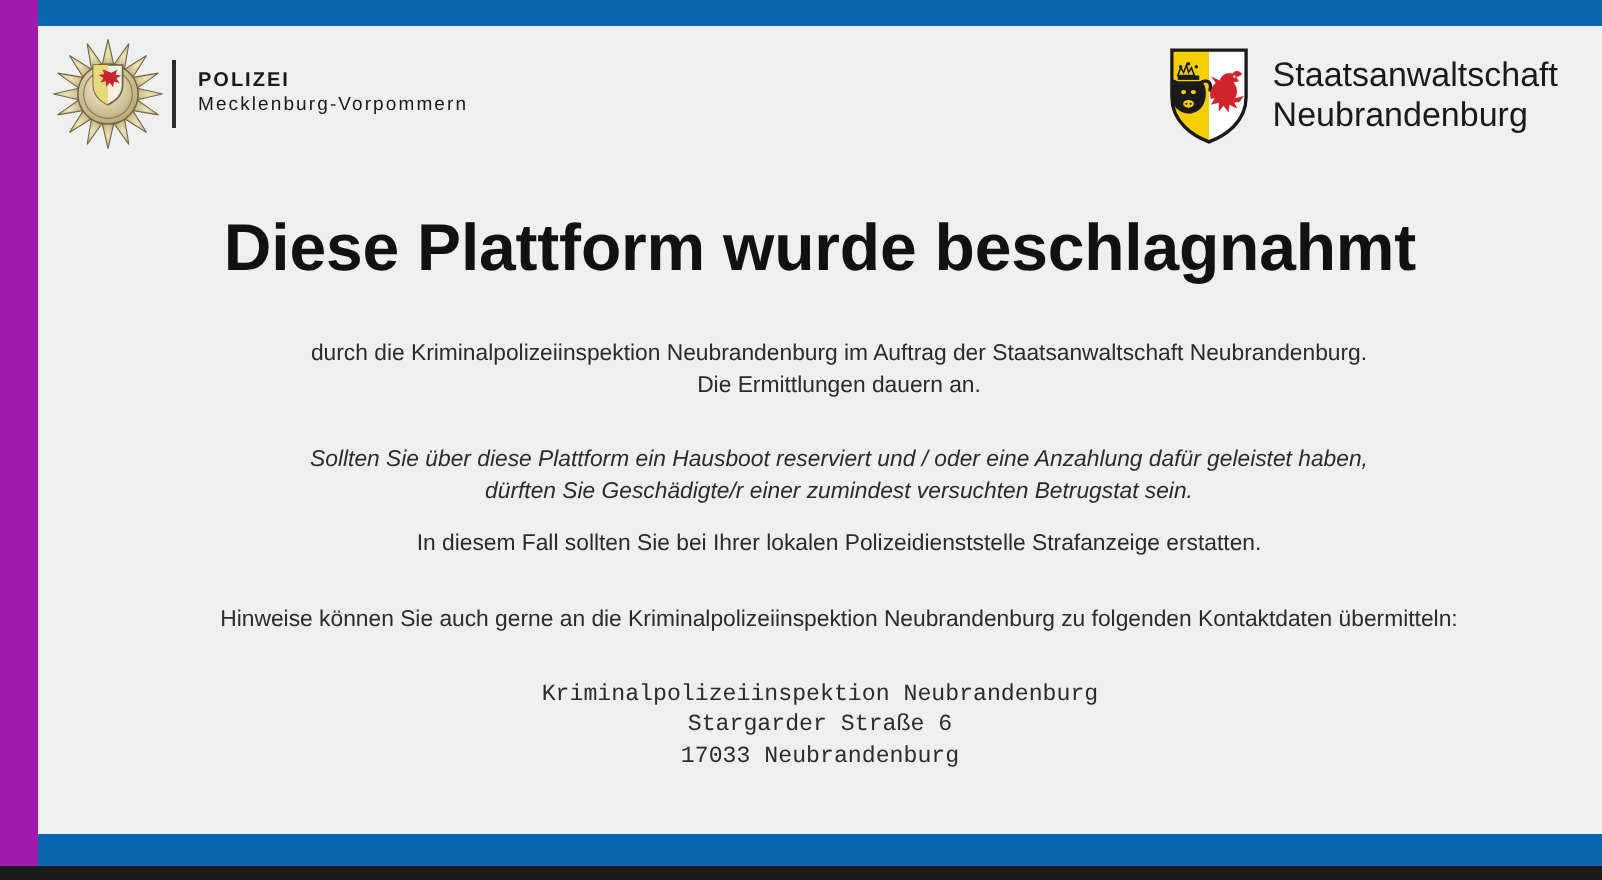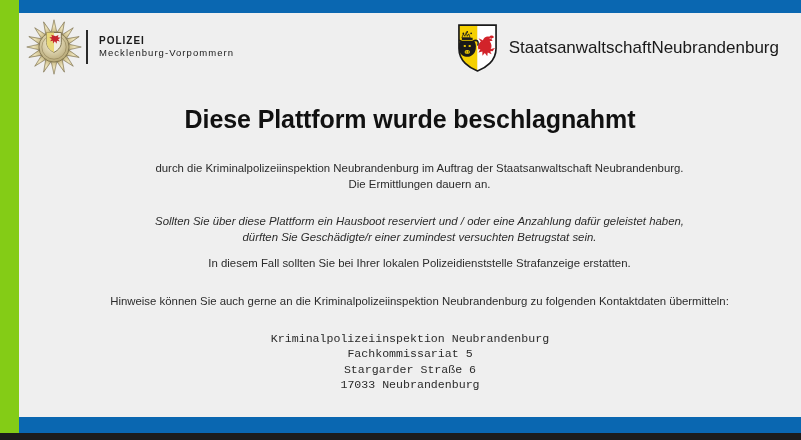--- a/index.html
+++ b/index.html
@@ -13,21 +13,21 @@
     overflow: hidden;
     font-family: "Liberation Sans", sans-serif;
     -webkit-font-smoothing: antialiased;
   }
 
   
   #viewport {
     position: relative;
     width: 801px;
     height: 440px;
-    background: #84cc16;
+    background: #a21caf;
   }
 
   
   #bottom-black {
     position: absolute;
     left: 0;
     top: 433px;
     width: 801px;
     height: 7px;
     background: #1c1c1c;
@@ -113,33 +113,34 @@
     align-items: center;
   }
   #sta-shield {
     width: 41px;
     height: 50px;
     flex: 0 0 41px;
     margin-right: 11px;
   }
   #sta-wordmark {
     display: flex;
+    flex-direction: column;
     line-height: 1.2;
     font-size: 17px;
     color: #1a1a1a;
   }
 
   
   #main {
     position: relative;
     text-align: center;
     color: #2b2b2b;
   }
   #headline {
-    font-size: 25px;
+    font-size: 33px;
     font-weight: bold;
     color: #111111;
     margin: 20px 0 0 0;
     letter-spacing: -0.1px;
   }
   .para {
     font-size: 11.4px;
     line-height: 1.38;
     margin: 0;
     padding-left: 19px;
@@ -283,21 +284,20 @@
           <span>Sollten Sie über diese Plattform ein Hausboot reserviert und / oder eine Anzahlung dafür geleistet haben,</span><br>
           <span>dürften Sie Geschädigte/r einer zumindest versuchten Betrugstat sein.</span>
         </p>
 
         <p class="para" id="p-strafanz">In diesem Fall sollten Sie bei Ihrer lokalen Polizeidienststelle Strafanzeige erstatten.</p>
 
         <p class="para" id="p-hinweise">Hinweise können Sie auch gerne an die Kriminalpolizeiinspektion Neubrandenburg zu folgenden Kontaktdaten übermitteln:</p>
 
         <div id="address">
           <div>Kriminalpolizeiinspektion Neubrandenburg</div>
-          <div>Fachkommissariat 5</div>
           <div>Stargarder Straße 6</div>
           <div>17033 Neubrandenburg</div>
         </div>
 
       </div>
     </div>
 
     <div class="accent-bar" id="bottom-bar"></div>
   </div>
 

